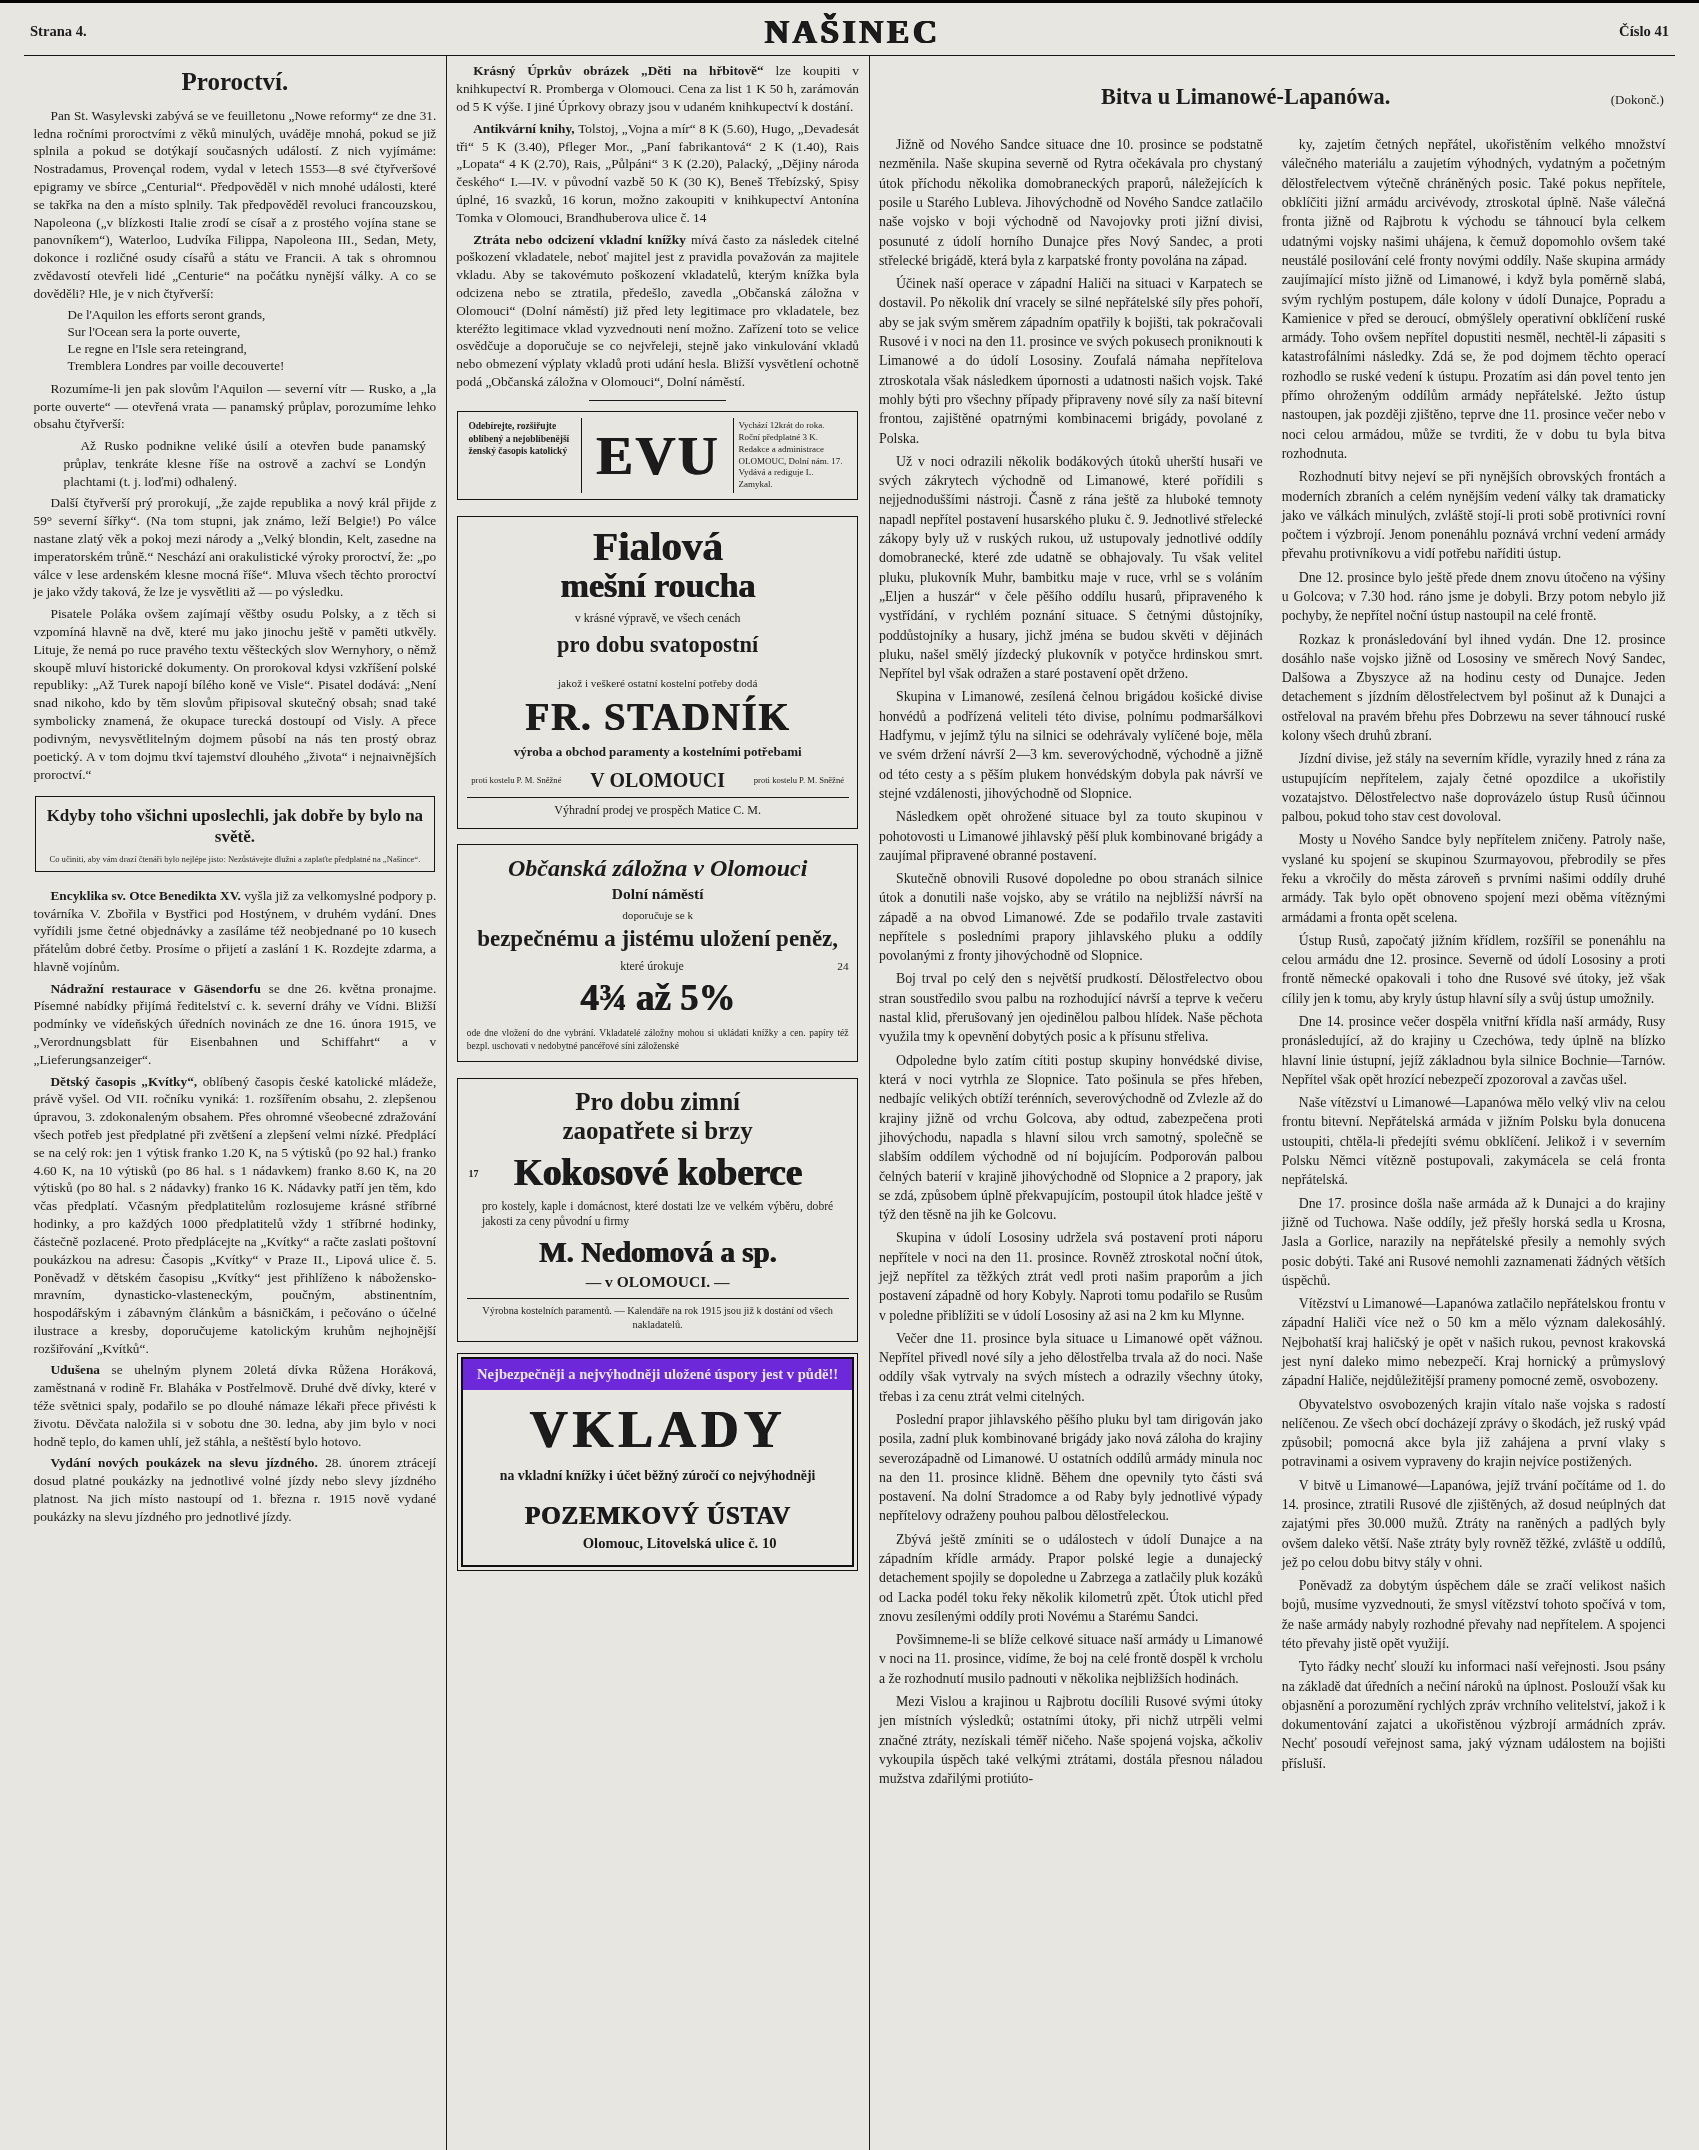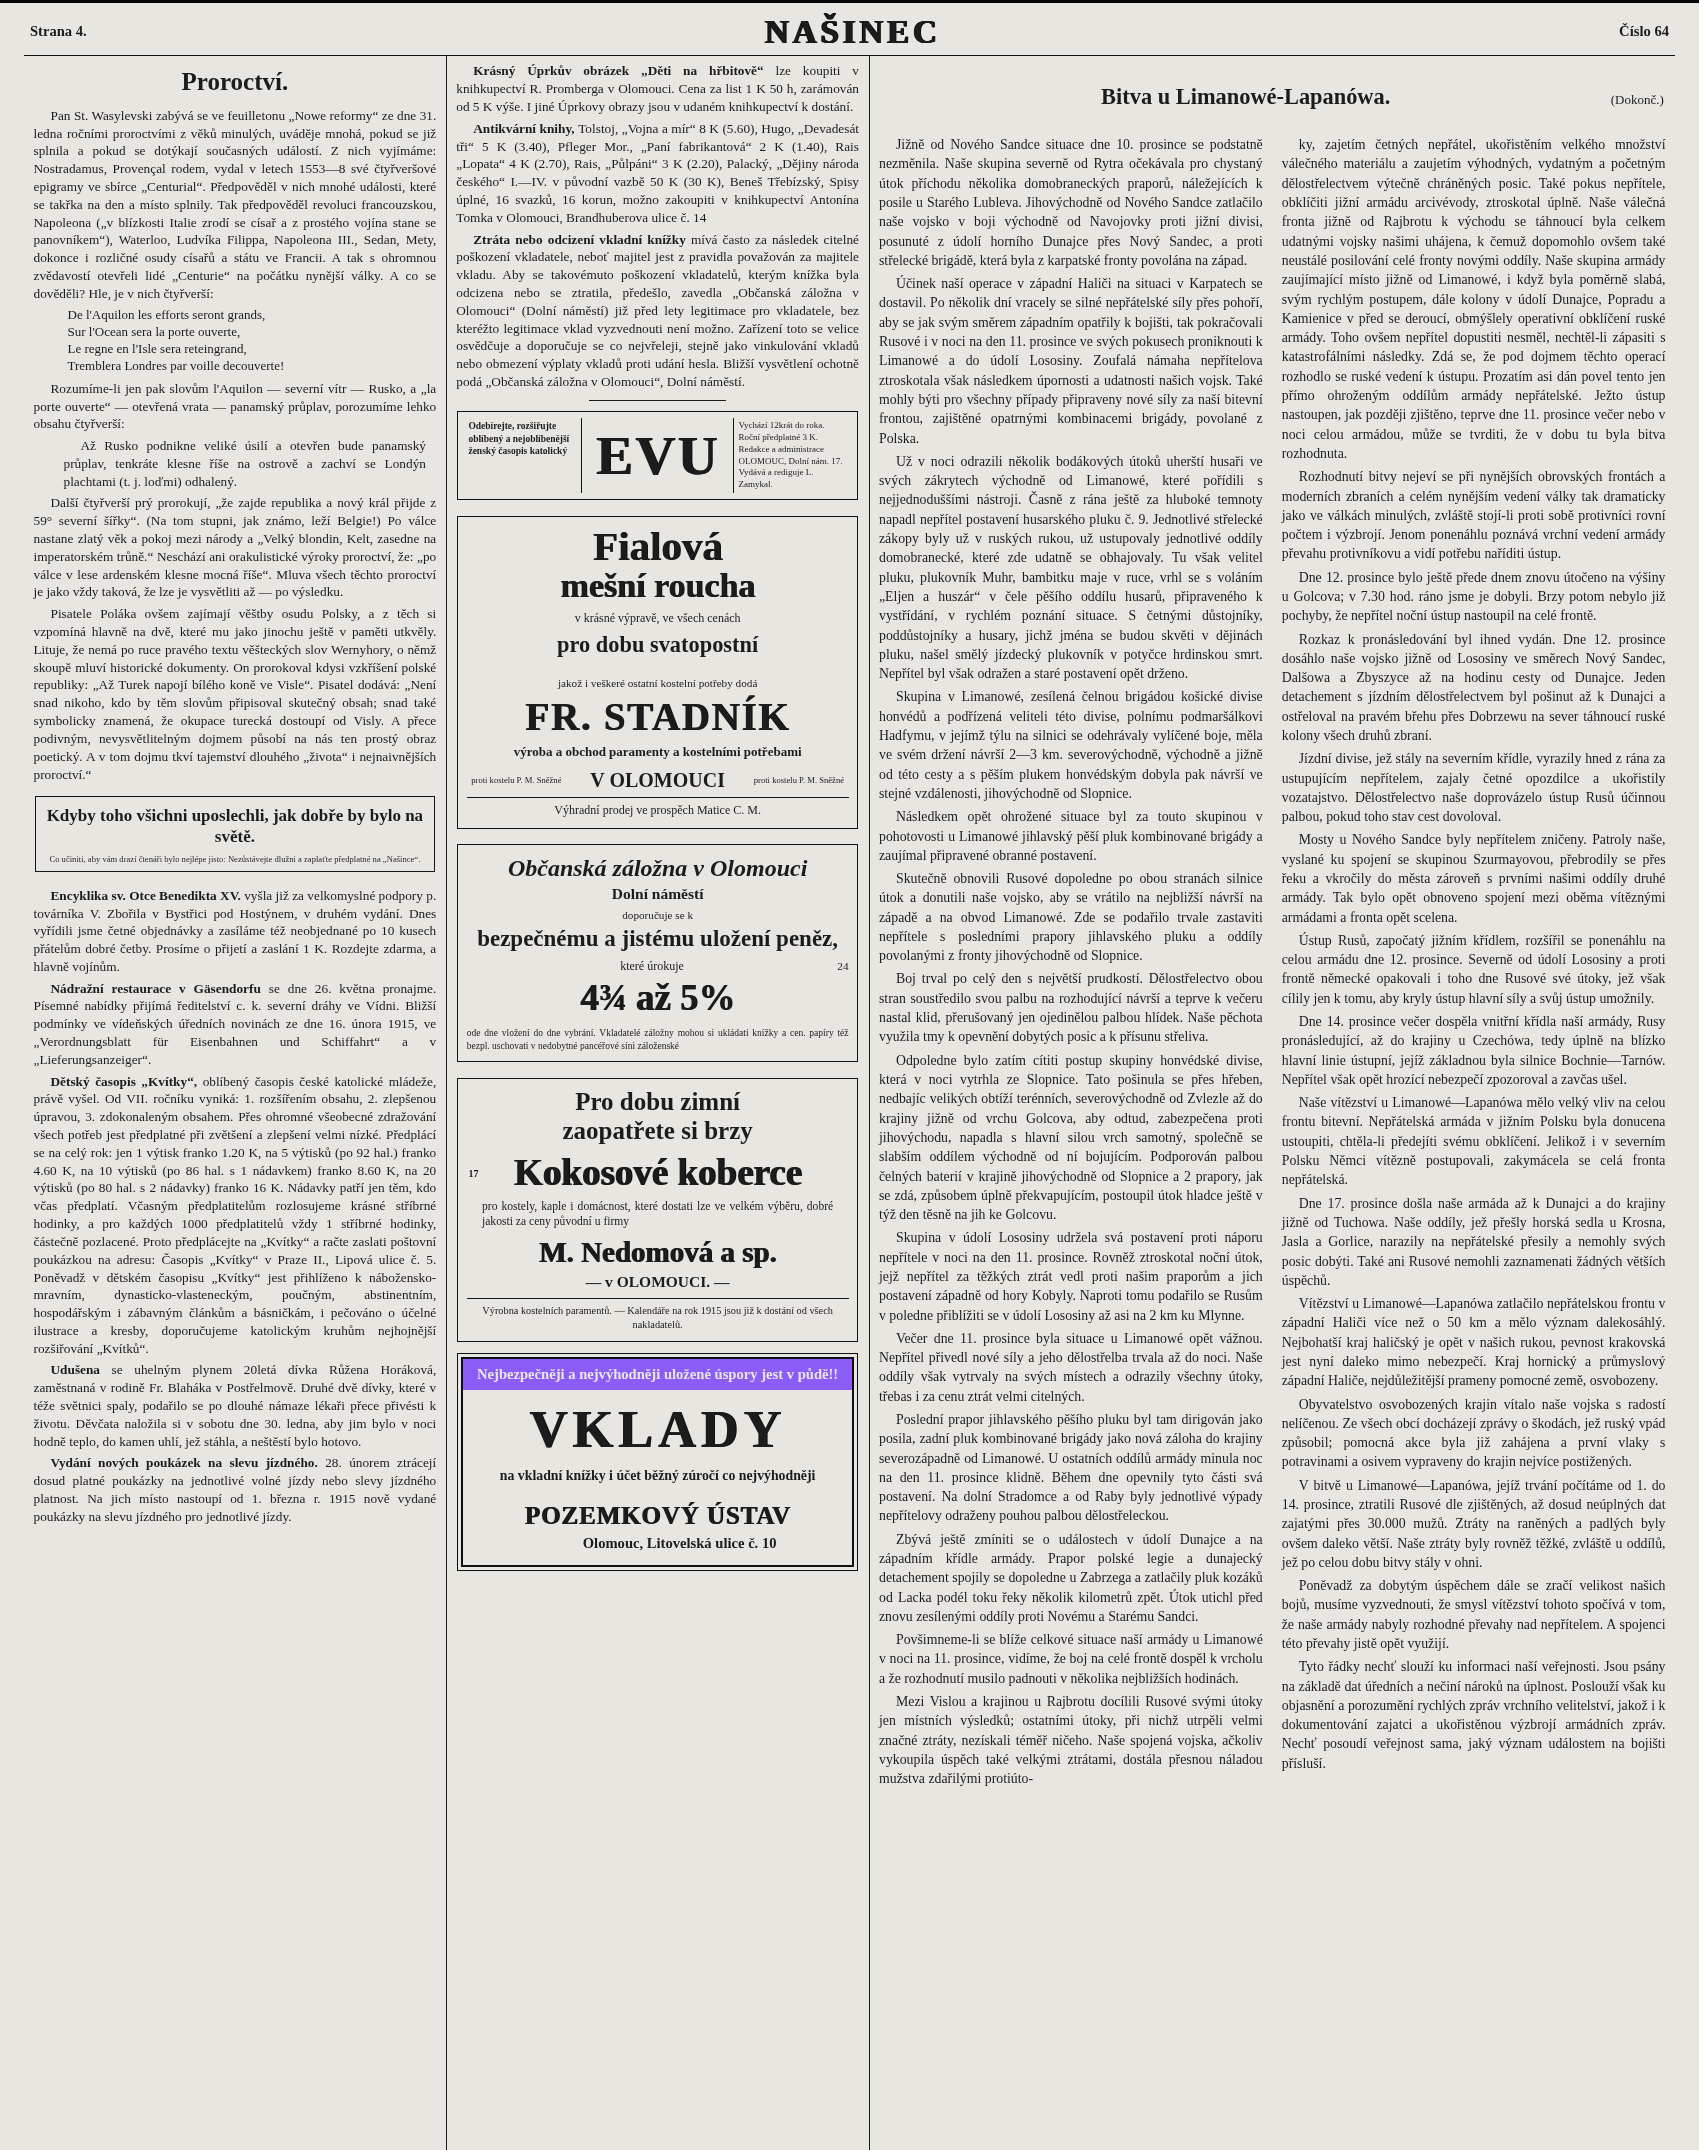--- a/index.html
+++ b/index.html
@@ -70,36 +70,36 @@
   .ko-top{font-size:25px;font-weight:bold;line-height:1.15;}
   .ko-bigwrap{position:relative;margin:7.7px 0 6.9px;}
   .ko-num{position:absolute;left:1.7px;top:14px;font-size:10px;font-weight:bold;}
   .ko-big{font-size:37px;font-weight:bold;text-shadow:1.3px 0 0 #111;line-height:1.05;}
   .ko-text{font-size:11.6px;line-height:1.3;margin:0 auto 7.7px;max-width:92%;text-align:justify;}
   .ko-firm{font-size:29px;font-weight:bold;text-shadow:0.9px 0 0 #111;line-height:1.1;}
   .ko-city{font-size:15.5px;font-weight:bold;margin:4.3px 0 6.9px;}
   .ko-small{font-size:10.3px;border-top:0.9px solid #1a1a1a;padding-top:5.2px;line-height:1.3;}
 
   .vk{border:2.2px solid #101010;outline:1.3px solid #101010;outline-offset:3px;margin:6.9px 5.2px 17px;padding:0 0 13px;}
-  .band{background:#8b5cf6;color:#e8e6e1;font-weight:bold;padding:6px 7.7px;font-size:14.6px;line-height:1.3;}
+  .band{background:#6d28d9;color:#e8e6e1;font-weight:bold;padding:6px 7.7px;font-size:14.6px;line-height:1.3;}
   .vk-big{font-size:52px;font-weight:bold;letter-spacing:5.2px;text-shadow:1.3px 0 0 #111;margin:10.3px 0 7.7px;}
   .vk-mid{font-size:13.8px;font-weight:bold;line-height:1.35;margin:0 13px 16px;}
   .vk-firm{font-size:25px;font-weight:bold;letter-spacing:0.9px;text-shadow:0.9px 0 0 #111;}
   .vk-addr{font-size:14.6px;font-weight:bold;margin-top:5.2px;margin-left:44px;}
 </style>
 </head>
 <body>
 
 <div class="page">
   <div class="edge-top"></div>
 
   <header class="masthead-row">
     <span class="page-label">Strana 4.</span>
     <span class="masthead">NAŠINEC</span>
-    <span class="issue-label">Číslo 64</span>
+    <span class="issue-label">Číslo 41</span>
   </header>
   <div class="header-rule"></div>
 
   <main class="columns">
 
     <section class="col">
       <h1 class="article-title">Proroctví.</h1>
       <p class="body">Pan St. Wasylevski zabývá se ve feuilletonu „Nowe reformy“ ze dne 31. ledna ročními proroctvími z věků minulých, uváděje mnohá, pokud se již splnila a pokud se dotýkají současných událostí. Z nich vyjímáme: Nostradamus, Provençal rodem, vydal v letech 1553—8 své čtyřveršové epigramy ve sbírce „Centurial“. Předpověděl v nich mnohé události, které se takřka na den a místo splnily. Tak předpověděl revoluci francouzskou, Napoleona („v blízkosti Italie zrodí se císař a z prostého vojína stane se panovníkem“), Waterloo, Ludvíka Filippa, Napoleona III., Sedan, Mety, dokonce i rozličné osudy císařů a státu ve Francii. A tak s ohromnou zvědavostí otevřeli lidé „Centurie“ na počátku nynější války. A co se dověděli? Hle, je v nich čtyřverší:</p>
       <div class="verse">
           <div class="verse-line">De l'Aquilon les efforts seront grands,</div>

